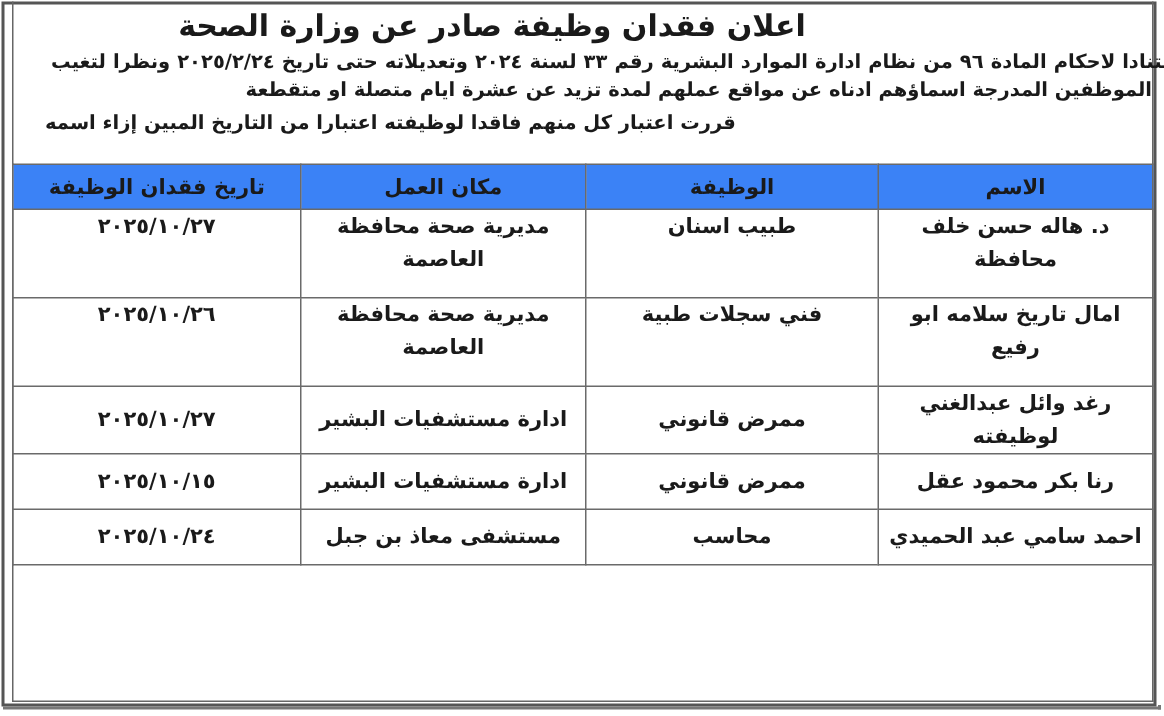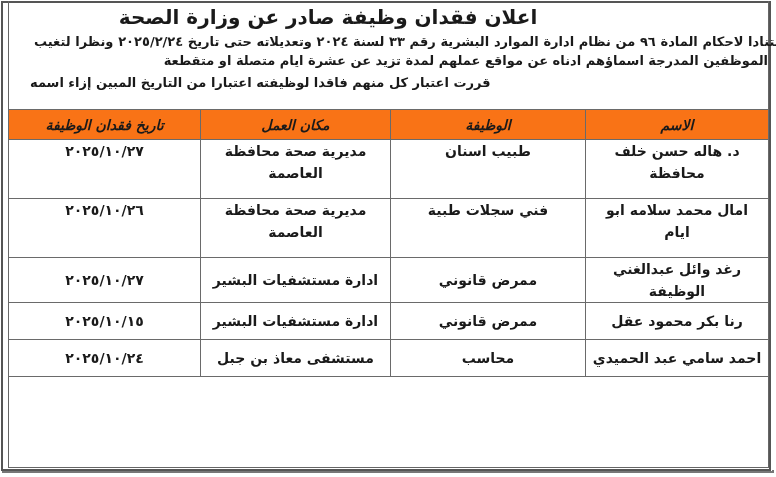--- a/index.html
+++ b/index.html
@@ -16,21 +16,21 @@
          font-weight:bold; font-size:20px; direction:rtl; line-height:26px; }
   .para { position:absolute; left:10px; width:758px; direction:rtl; text-align:right;
          font-weight:bold; font-size:13px; line-height:19px; white-space:nowrap; }
   .para.p1 { top:32px; text-align:justify; text-align-last:justify;margin-left:24px; }
   .para.p2 { top:51px; }
   .para.p3 { top:73px; text-align:left; left:0; width:776px;padding-left:30px; }
   table.t { position:absolute; left:8px; top:109px; width:760px; border-collapse:collapse;
          direction:rtl; table-layout:fixed; }
   table.t td, table.t th { border:1.5px solid #6a6a6a; text-align:center; font-weight:bold;
          font-size:14px; line-height:22px; padding:0 6px; }
-  table.t th { background:#f97316; height:29px; font-size:14px;font-style:italic; }
+  table.t th { background:#3b82f6; height:29px; font-size:14px; }
   td.name { text-align:right; padding-right:10px; }
   td.top { vertical-align:top; padding-top:8px; }
   tr.tall td { height:58px; }
   tr.short td { height:36px; }
   col.c-name { width:183px; } col.c-job { width:195px; } col.c-place { width:190px; } col.c-date { width:192px; }
   .date { direction:ltr; unicode-bidi:embed; letter-spacing:0.5px; }
 </style>
 </head>
 <body>
 
@@ -60,27 +60,27 @@
     </tr>
   </thead>
   <tbody>
     <tr class="tall">
       <td class="name top">د. هاله حسن خلف محافظة</td>
       <td class="top">طبيب اسنان</td>
       <td class="top">مديرية صحة محافظة العاصمة</td>
       <td class="top date">٢٠٢٥/١٠/٢٧</td>
     </tr>
     <tr class="tall">
-      <td class="name top">امال محمد سلامه ابو ايام</td>
+      <td class="name top">امال تاريخ سلامه ابو رفيع</td>
       <td class="top">فني سجلات طبية</td>
       <td class="top">مديرية صحة محافظة العاصمة</td>
       <td class="top date">٢٠٢٥/١٠/٢٦</td>
     </tr>
     <tr class="short">
-      <td class="name">رغد وائل عبدالغني الوظيفة</td>
+      <td class="name">رغد وائل عبدالغني لوظيفته</td>
       <td>ممرض قانوني</td>
       <td>ادارة مستشفيات البشير</td>
       <td class="date">٢٠٢٥/١٠/٢٧</td>
     </tr>
     <tr class="short">
       <td class="name">رنا بكر محمود عقل</td>
       <td>ممرض قانوني</td>
       <td>ادارة مستشفيات البشير</td>
       <td class="date">٢٠٢٥/١٠/١٥</td>
     </tr>

